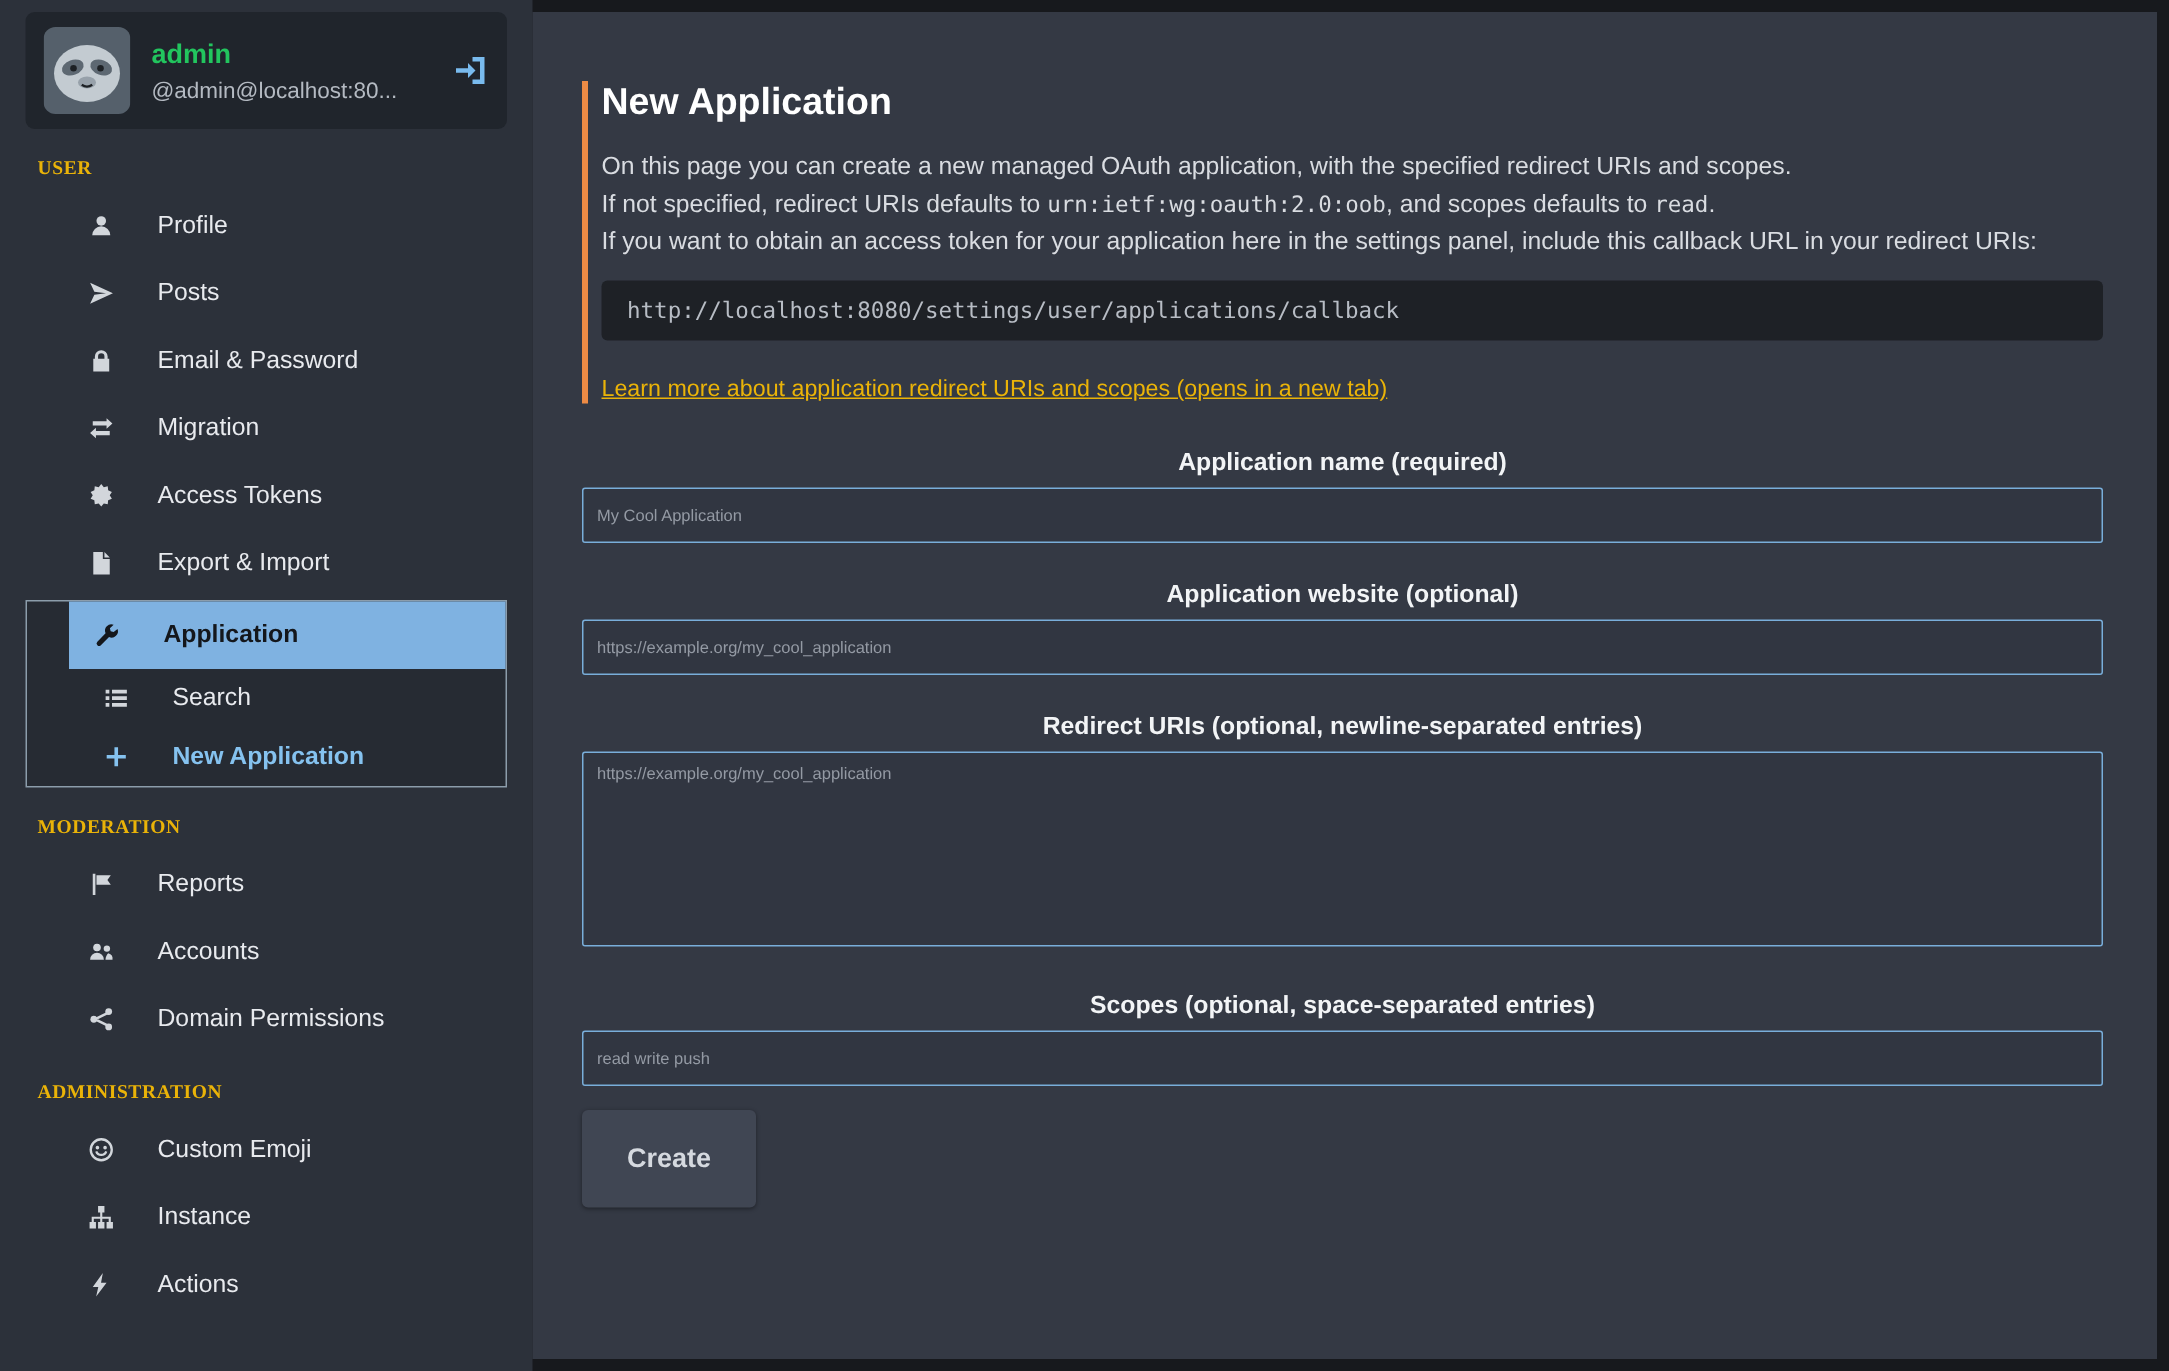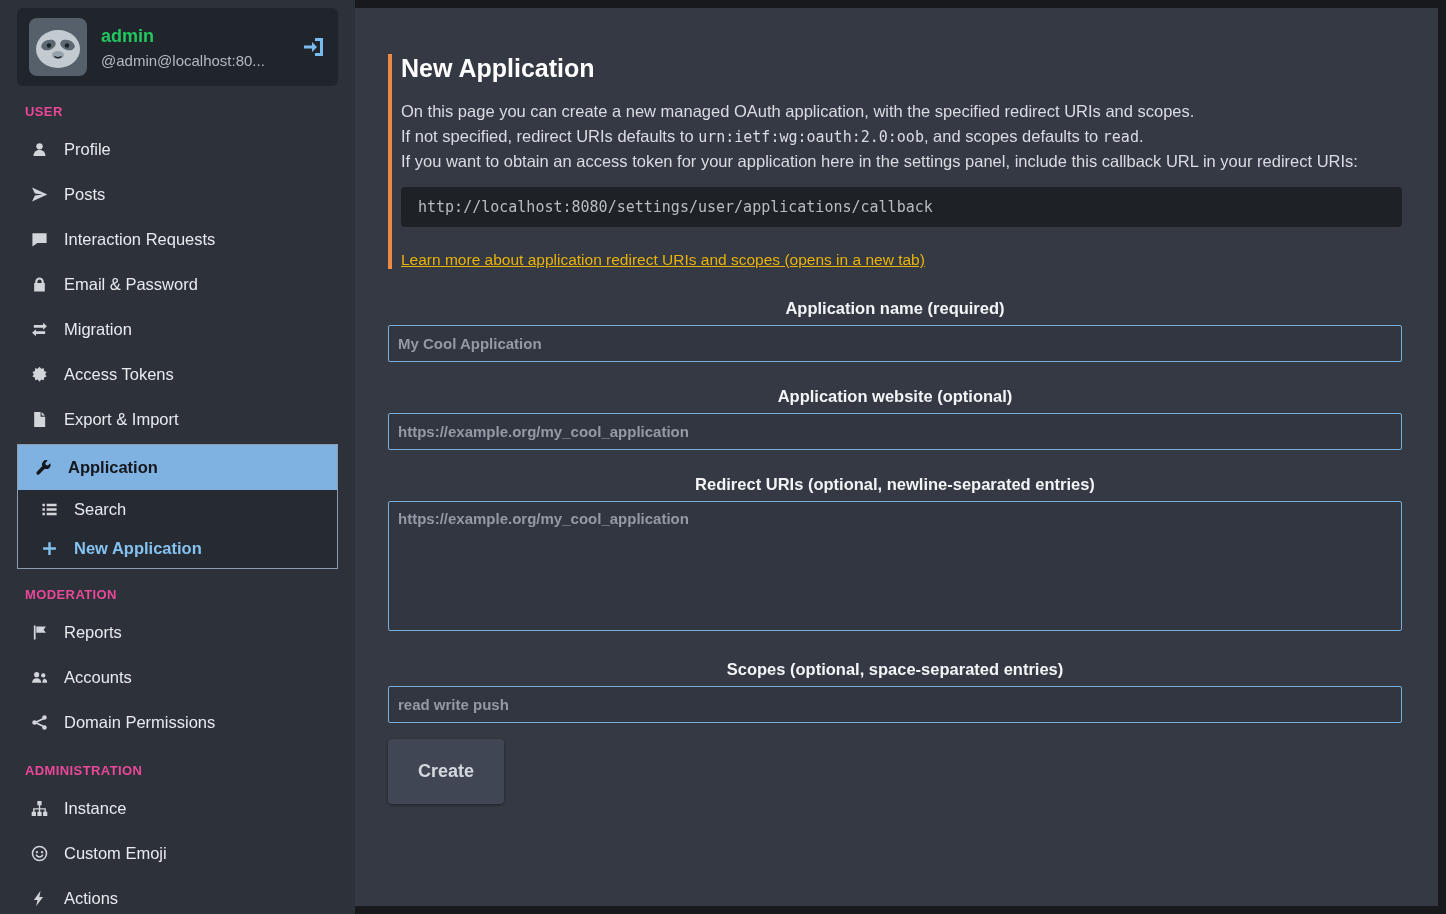--- a/index.html
+++ b/index.html
@@ -12,24 +12,24 @@
   .user-card { margin:0 17px 12px; background:#20252c; border-radius:6px; padding:10px 12px;
                display:flex; align-items:center; gap:14px; }
   .avatar { width:58px; height:58px; border-radius:8px; overflow:hidden; flex:0 0 58px; }
   .avatar svg { display:block; width:100%; height:100%; }
   .user-meta { flex:1; min-width:0; }
   .user-name { color:#22c55e; font-weight:bold; font-size:18px; margin-bottom:5px; }
   .user-handle { color:#b4bac2; font-size:15px; white-space:nowrap; overflow:hidden; }
   .logout-btn { width:24px; height:24px; color:#79bbee; flex:0 0 24px; cursor:pointer; }
   .logout-btn svg { width:100%; height:100%; fill:currentColor; }
 
-  .section-label { color:#ec4899; font-weight:bold; font-size:13px; letter-spacing:.4px;
-                   margin:18px 18px 8px 25px; }
-  .nav-item { display:flex; align-items:center; gap:16px; padding:12px 18px 12px 31px;
-              color:#e8eaee; font-size:16.5px; text-decoration:none; cursor:pointer; line-height:21px; }
+  .section-label { color:#eab308; font-weight:bold; font-size:13px; letter-spacing:.4px;
+                   margin:18px 18px 8px 25px;font-family:Liberation Serif, serif; }
+  .nav-item { display:flex; align-items:center; gap:29px; padding:12px 18px 12px 31px;
+              color:#e8eaee; font-size:16.5px; text-decoration:none; cursor:pointer; line-height:21px;margin-left:28px; }
   .icon { width:17px; height:17px; color:#d2d6db; display:inline-flex; flex:0 0 17px; }
   .icon svg { width:100%; height:100%; fill:currentColor; }
 
   .app-group { margin:2px 17px 8px; border:1px solid #8c9dab; background:#262b33; }
   .app-group .nav-item { padding-left:17px; }
   .app-group .nav-item.active { background:#7fb2e1; color:#14171c; font-weight:bold; }
   .app-group .nav-item.active .icon { color:#14171c; }
   .app-group .sub { padding:9px 18px 9px 23px;text-align:center; }
   .app-group .active-sub { color:#85c2ef; font-weight:bold; }
   .app-group .active-sub .icon { color:#85c2ef; }
@@ -41,21 +41,21 @@
   .intro p { color:#d9dce1; font-size:16.5px; line-height:1.5; }
   .inline-code { font-family:"DejaVu Sans Mono","Liberation Mono",monospace; font-size:15px; color:#d9dce1; }
   .code-block { background:#1e2126; border-radius:4px; padding:11px 17px; margin:14px 0 24px;
                 font-family:"DejaVu Sans Mono","Liberation Mono",monospace; font-size:15px; color:#b8bdc5; }
   .learn-link { color:#eab308; font-size:15.5px; text-decoration:underline; cursor:pointer; }
 
   .field { margin-bottom:25px; }
   .field.tight { margin-bottom:14px; }
   .field label { display:block; color:#f2f4f6; font-weight:bold; font-size:16.5px; margin-bottom:7px;text-align:center; }
   .text-input, .text-area { width:100%; background:#313641; border:1px solid #79aeda; border-radius:2px;
-               color:#dadde2; font-size:15px; padding:8px 9px; font-family:inherit; outline:none;font-weight:bold; }
+               color:#dadde2; font-size:11px; padding:8px 9px; font-family:inherit; outline:none; }
   .text-input { height:37px; }
   .text-area { height:130px; resize:none; }
   .text-input::placeholder, .text-area::placeholder { color:#949aa4; opacity:1; }
 
   .create-btn { background:#404653; color:#d5d9df; font-weight:bold; font-size:18px; border:none;
                 border-radius:4px; padding:22px 30px; box-shadow:0 1px 3px rgba(0,0,0,.4);
                 cursor:pointer; font-family:inherit; margin-top:2px; }
 </style>
 </head>
 <body>
@@ -100,28 +100,20 @@
         </span>
       <span>Profile</span>
     </a>
     <a class="nav-item">
       <span class="icon">
           <svg viewBox="0 0 24 24">
             <path d="M1.5 21.8 23 12 1.5 2.2l4 8.3 11 1.5-11 1.5z"></path>
           </svg>
         </span>
       <span>Posts</span>
-    </a>
-    <a class="nav-item">
-      <span class="icon">
-          <svg viewBox="0 0 24 24">
-            <path d="M2 3h20v14H9l-7 5V3z"></path>
-          </svg>
-        </span>
-      <span>Interaction Requests</span>
     </a>
     <a class="nav-item">
       <span class="icon">
           <svg viewBox="0 0 24 24">
             <path d="M6 10V8a6 6 0 0 1 12 0v2h1.5v12h-15V10zm3 0h6V8a3 3 0 0 0-6 0z"></path>
           </svg>
         </span>
       <span>Email &amp; Password</span>
     </a>
     <a class="nav-item">
@@ -208,35 +200,35 @@
           </svg>
         </span>
       <span>Domain Permissions</span>
     </a>
 
     <div class="section-label">ADMINISTRATION</div>
 
     <a class="nav-item">
       <span class="icon">
           <svg viewBox="0 0 24 24">
-            <path d="M9 1.5h6v6H9zM11 7.5h2V12h-2zM3 11.5h18v2H3zM3 12.5h2v4H3zM11 12.5h2v4h-2zM19 12.5h2v4h-2zM1 16.5h6v6H1zM9 16.5h6v6H9zM17 16.5h6v6h-6z"></path>
-          </svg>
-        </span>
-      <span>Instance</span>
-    </a>
-    <a class="nav-item">
-      <span class="icon">
-          <svg viewBox="0 0 24 24">
             <path d="M12 1a11 11 0 1 0 0 22 11 11 0 0 0 0-22zm0 2.2a8.8 8.8 0 1 1 0 17.6 8.8 8.8 0 0 1 0-17.6z"></path>
             <circle cx="8.4" cy="10" r="1.7"></circle>
             <circle cx="15.6" cy="10" r="1.7"></circle>
             <path d="M6.3 13.8a6 6 0 0 0 11.4 0l-2-.7a3.9 3.9 0 0 1-7.4 0z"></path>
           </svg>
         </span>
       <span>Custom Emoji</span>
+    </a>
+    <a class="nav-item">
+      <span class="icon">
+          <svg viewBox="0 0 24 24">
+            <path d="M9 1.5h6v6H9zM11 7.5h2V12h-2zM3 11.5h18v2H3zM3 12.5h2v4H3zM11 12.5h2v4h-2zM19 12.5h2v4h-2zM1 16.5h6v6H1zM9 16.5h6v6H9zM17 16.5h6v6h-6z"></path>
+          </svg>
+        </span>
+      <span>Instance</span>
     </a>
     <a class="nav-item">
       <span class="icon">
           <svg viewBox="0 0 24 24">
             <path d="M13.5 1 4 14h5.2l-2 9L17 10h-5.2z"></path>
           </svg>
         </span>
       <span>Actions</span>
     </a>
 

